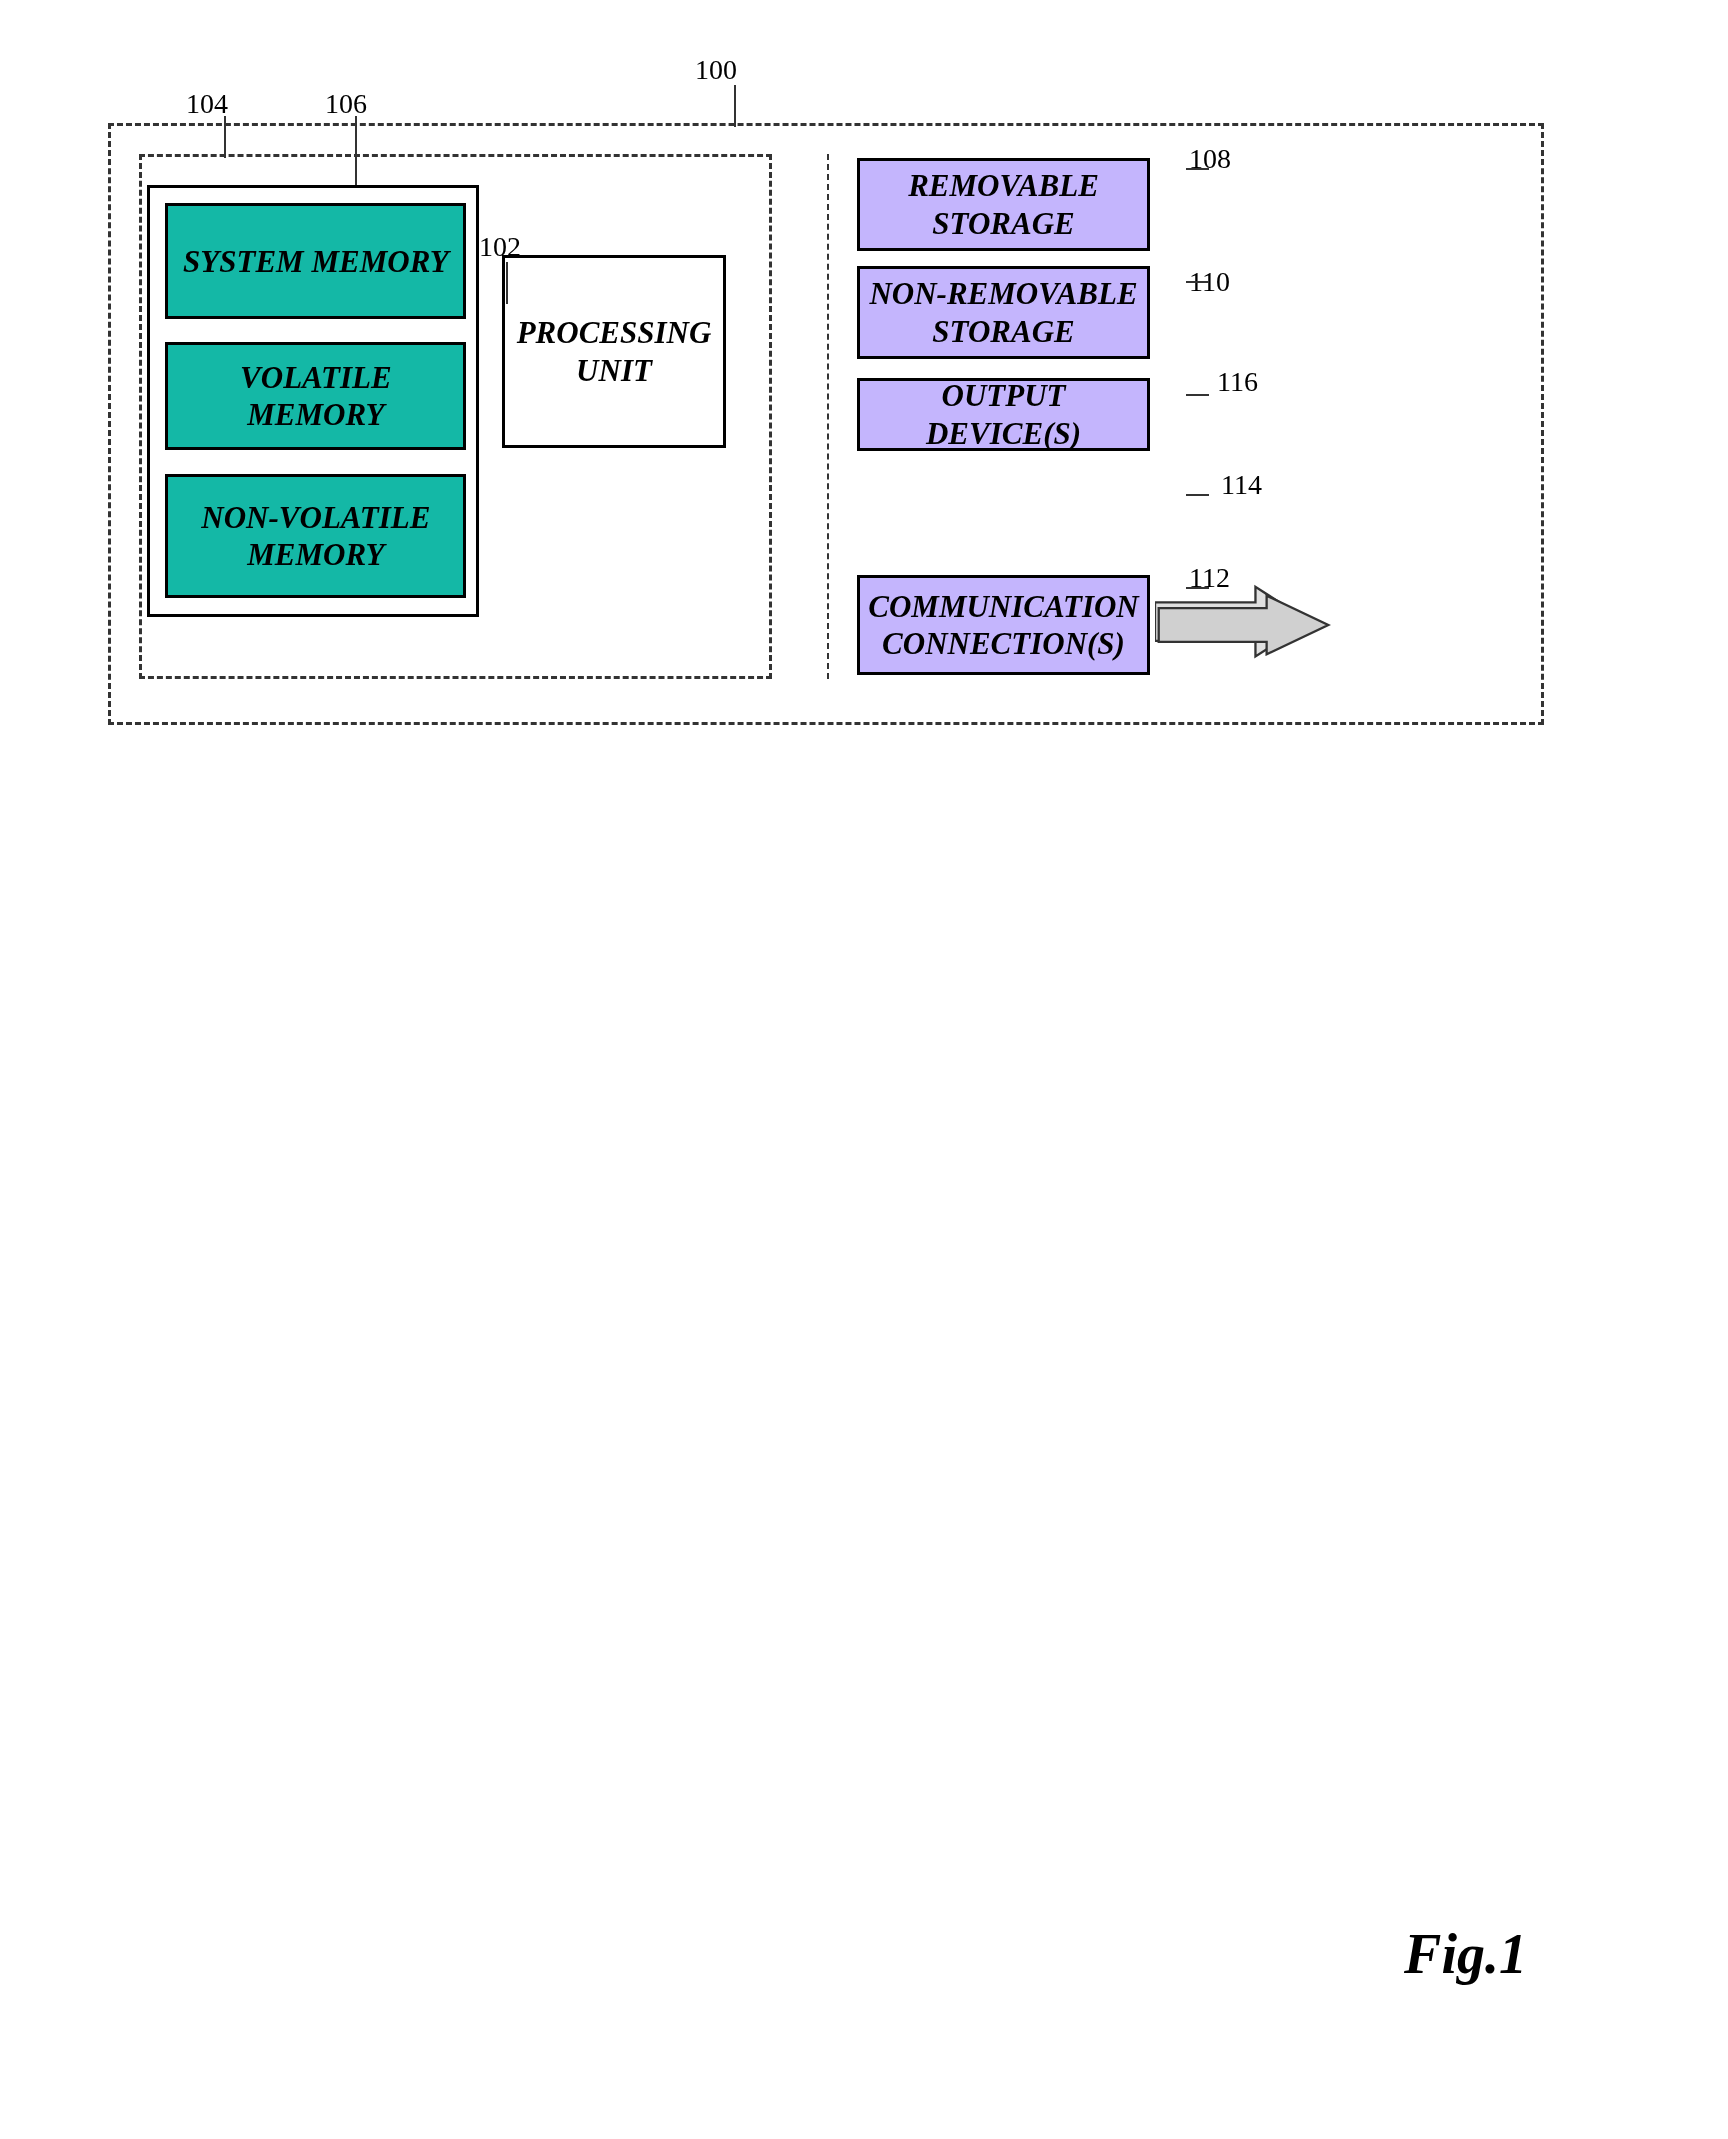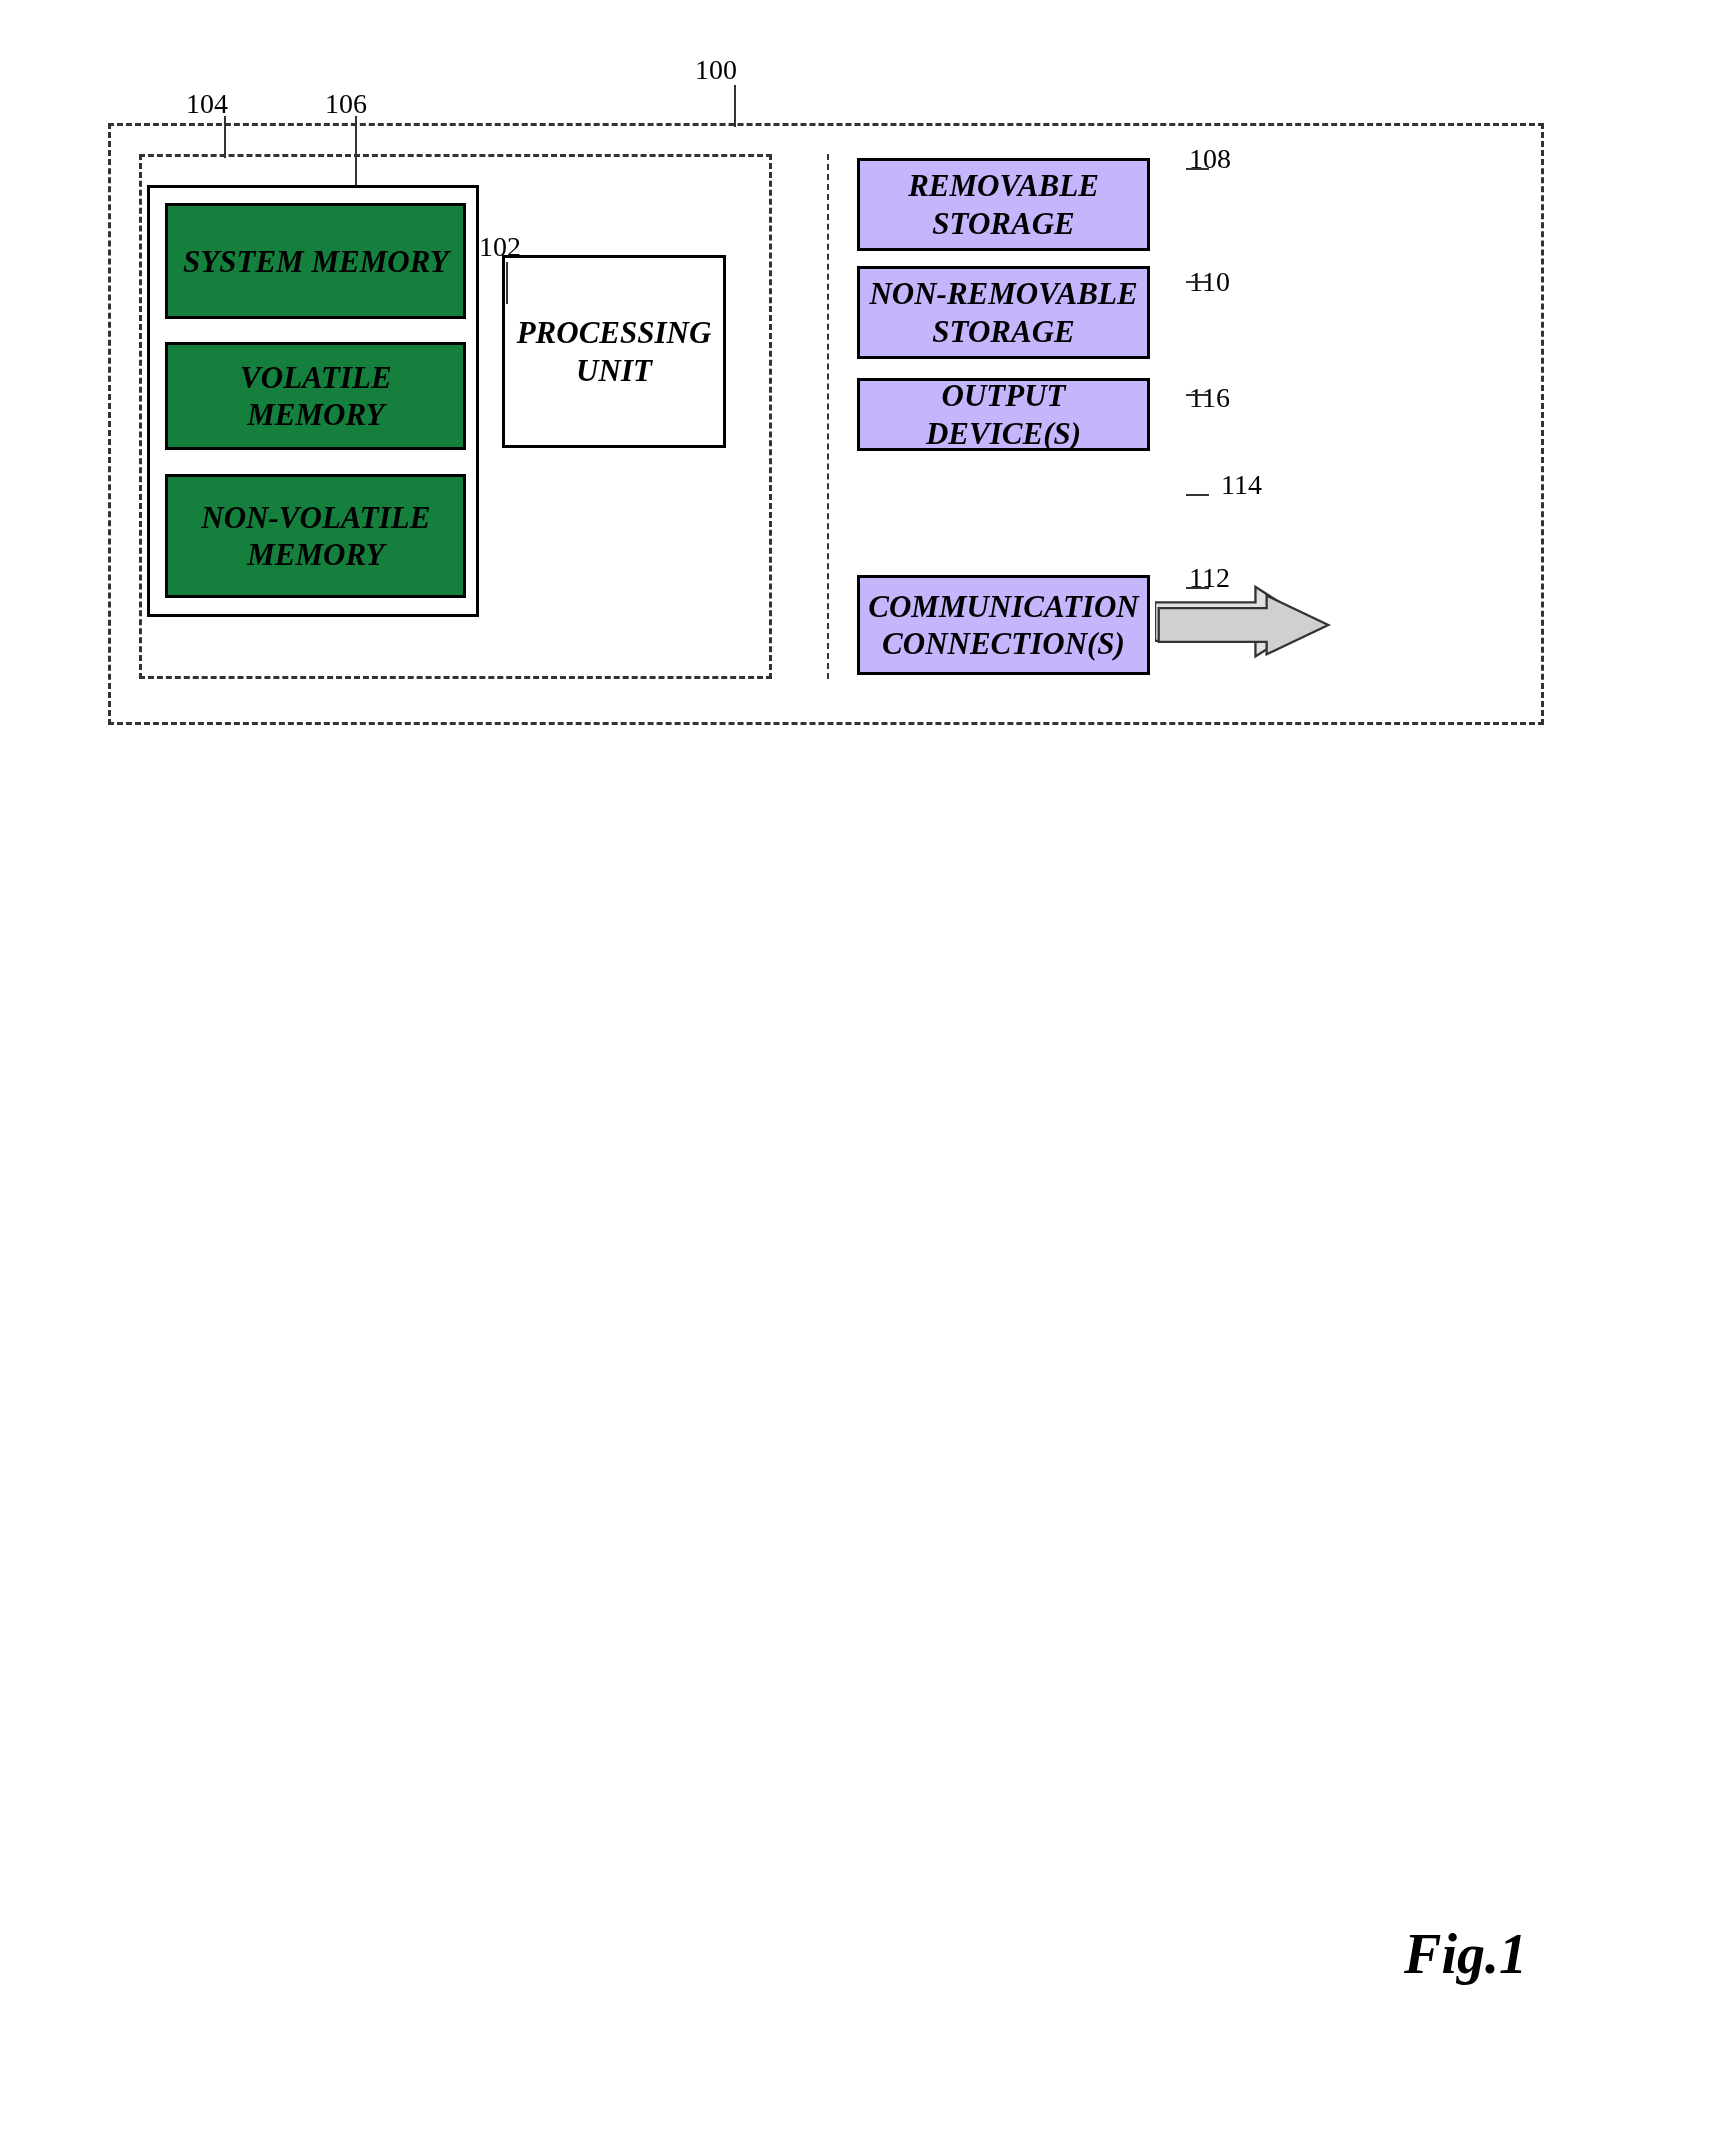--- a/index.html
+++ b/index.html
@@ -72,21 +72,21 @@
       display: flex;
       align-items: center;
       justify-content: center;
       text-align: center;
     }
 
     
     .memory-sub-box {
       position: absolute;
       border: 3.9px solid #000;
-      background: #15803d;
+      background: #14b8a6;
       display: flex;
       align-items: center;
       justify-content: center;
       text-align: center;
       left: 15.4px;
       width: 301px;
     }
 
     
     .right-box {
@@ -175,21 +175,21 @@
   </div>
 
   <span class="ref-num" style="top:220px; left:1127px;">110</span>
   <div style="position:absolute; top:235px; left:1124px; width:23px; height:1.5px; background:#333;"></div>
 
   <div class="right-box" style="top: 220px; height: 93px;">
     <span class="box-text">NON-REMOVABLE
 STORAGE</span>
   </div>
 
-  <span class="ref-num" style="top:320px; left:1127px;margin-top:16px;">116</span>
+  <span class="ref-num" style="top:320px; left:1155px;">116</span>
   <div style="position:absolute; top:348px; left:1124px; width:23px; height:1.5px; background:#333;"></div>
 
   <div class="right-box" style="top: 332px; height: 73px;">
     <span class="box-text">OUTPUT DEVICE(S)</span>
   </div>
 
   <span class="ref-num" style="top:423px; left:1127px;margin-left:32px;">114</span>
   <div style="position:absolute; top:448px; left:1124px; width:23px; height:1.5px; background:#333;"></div>
 
 

